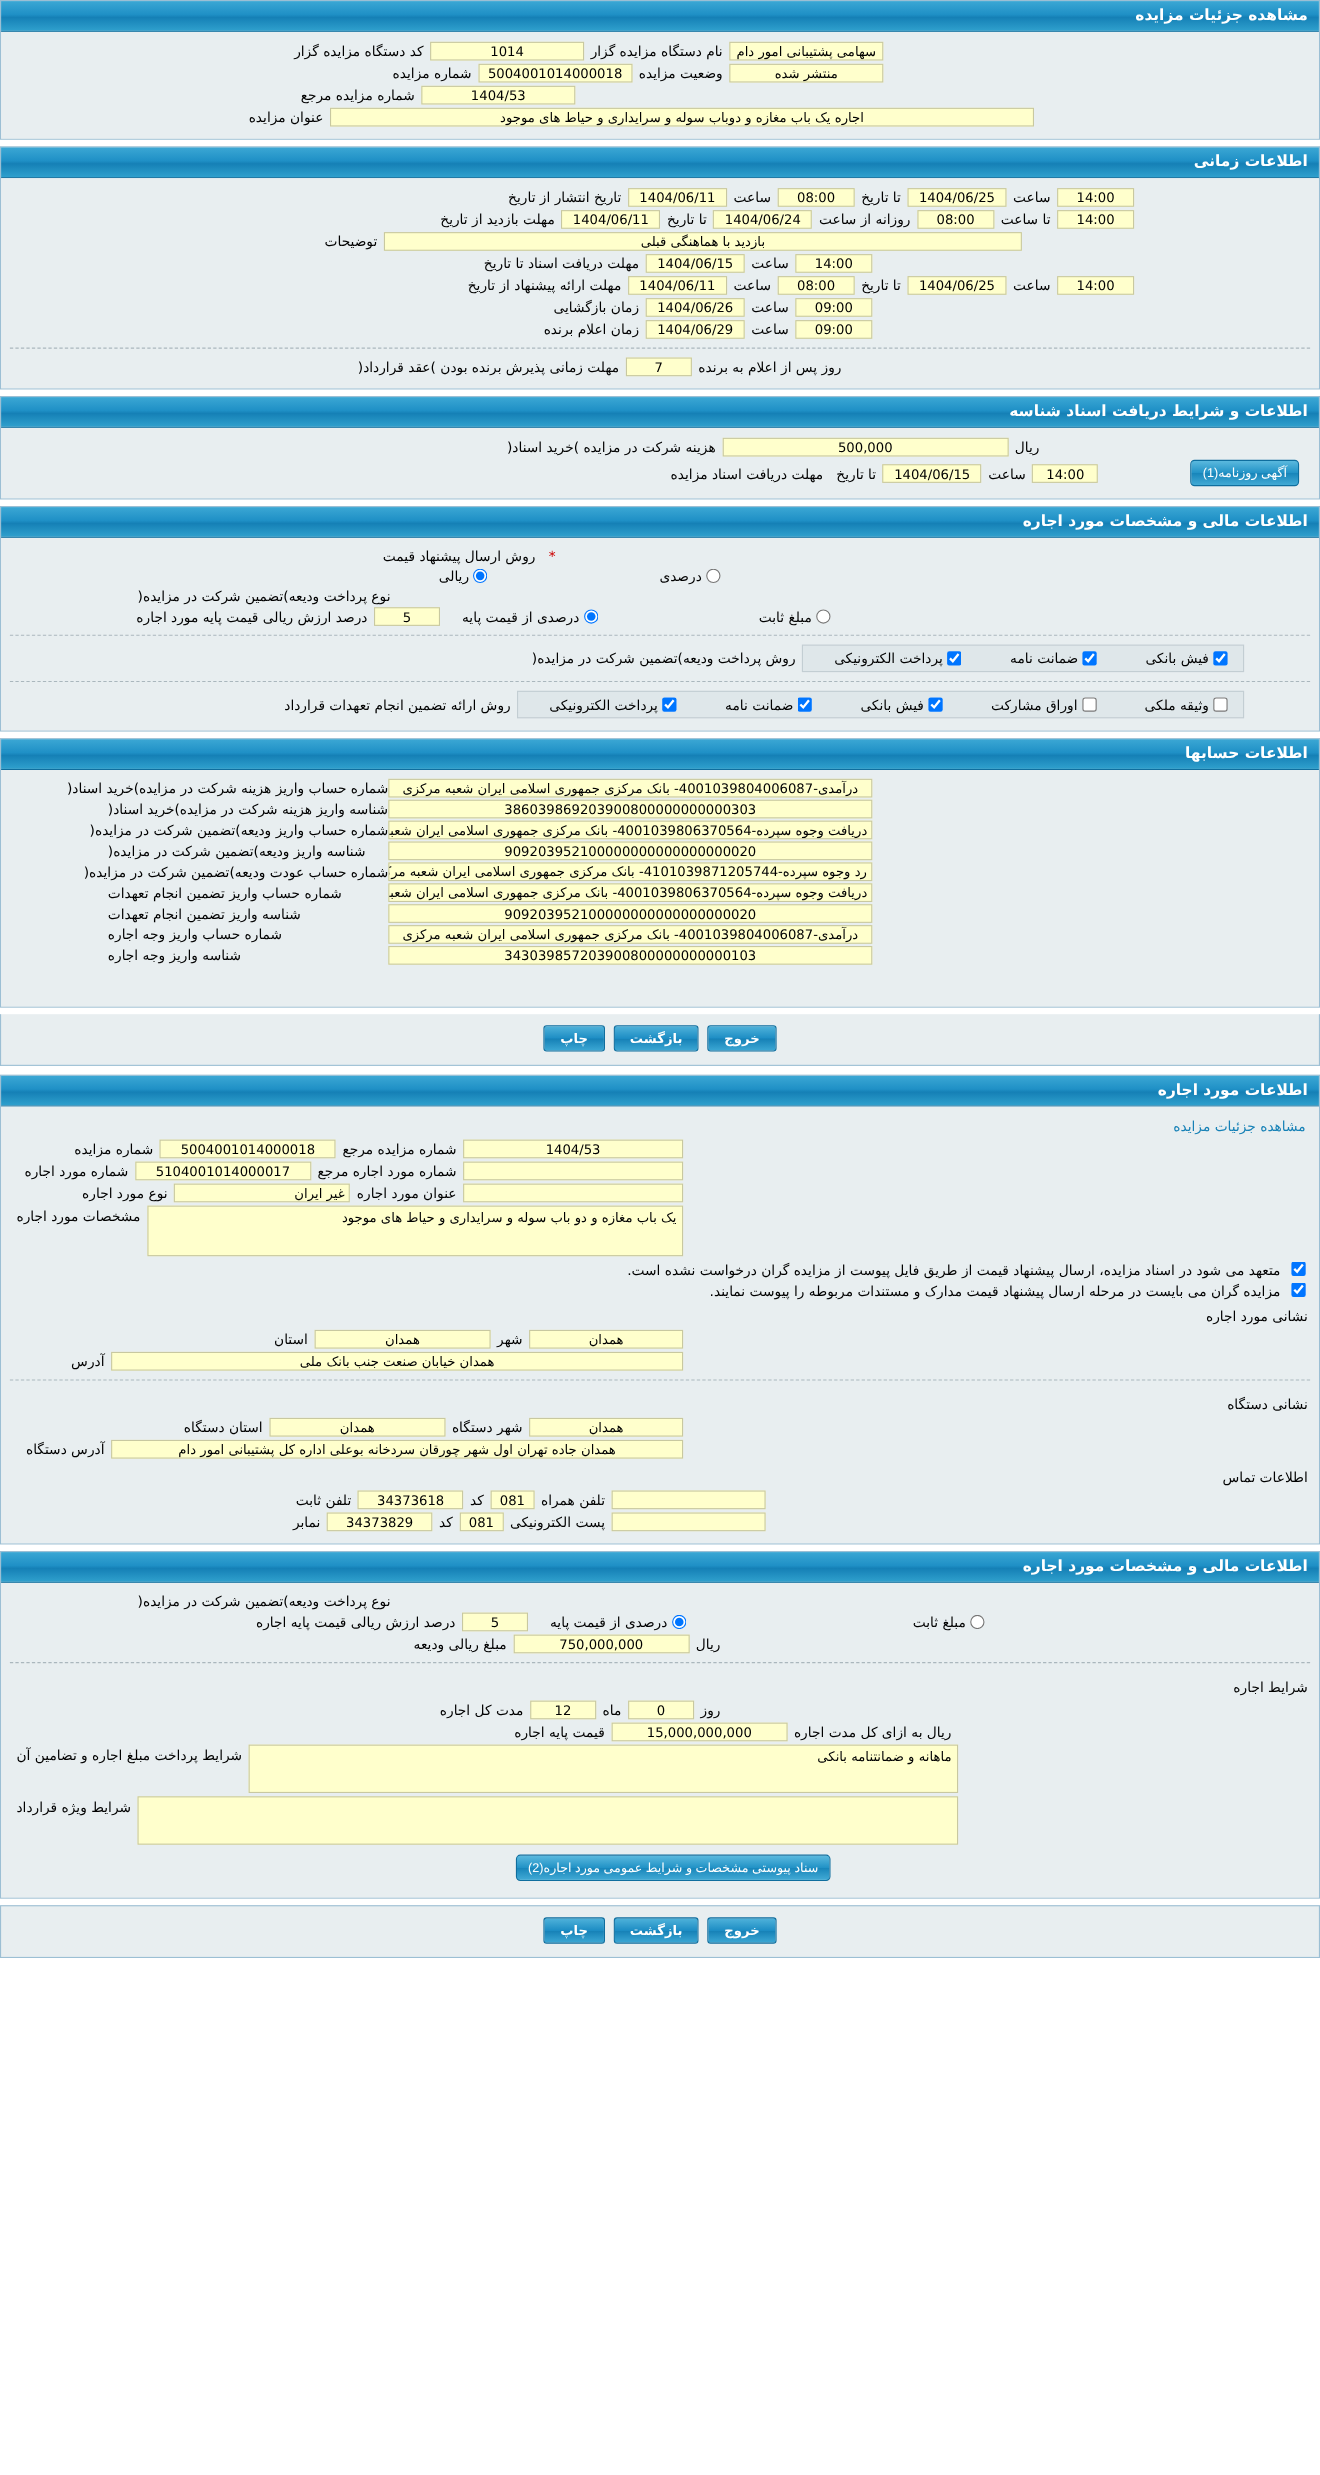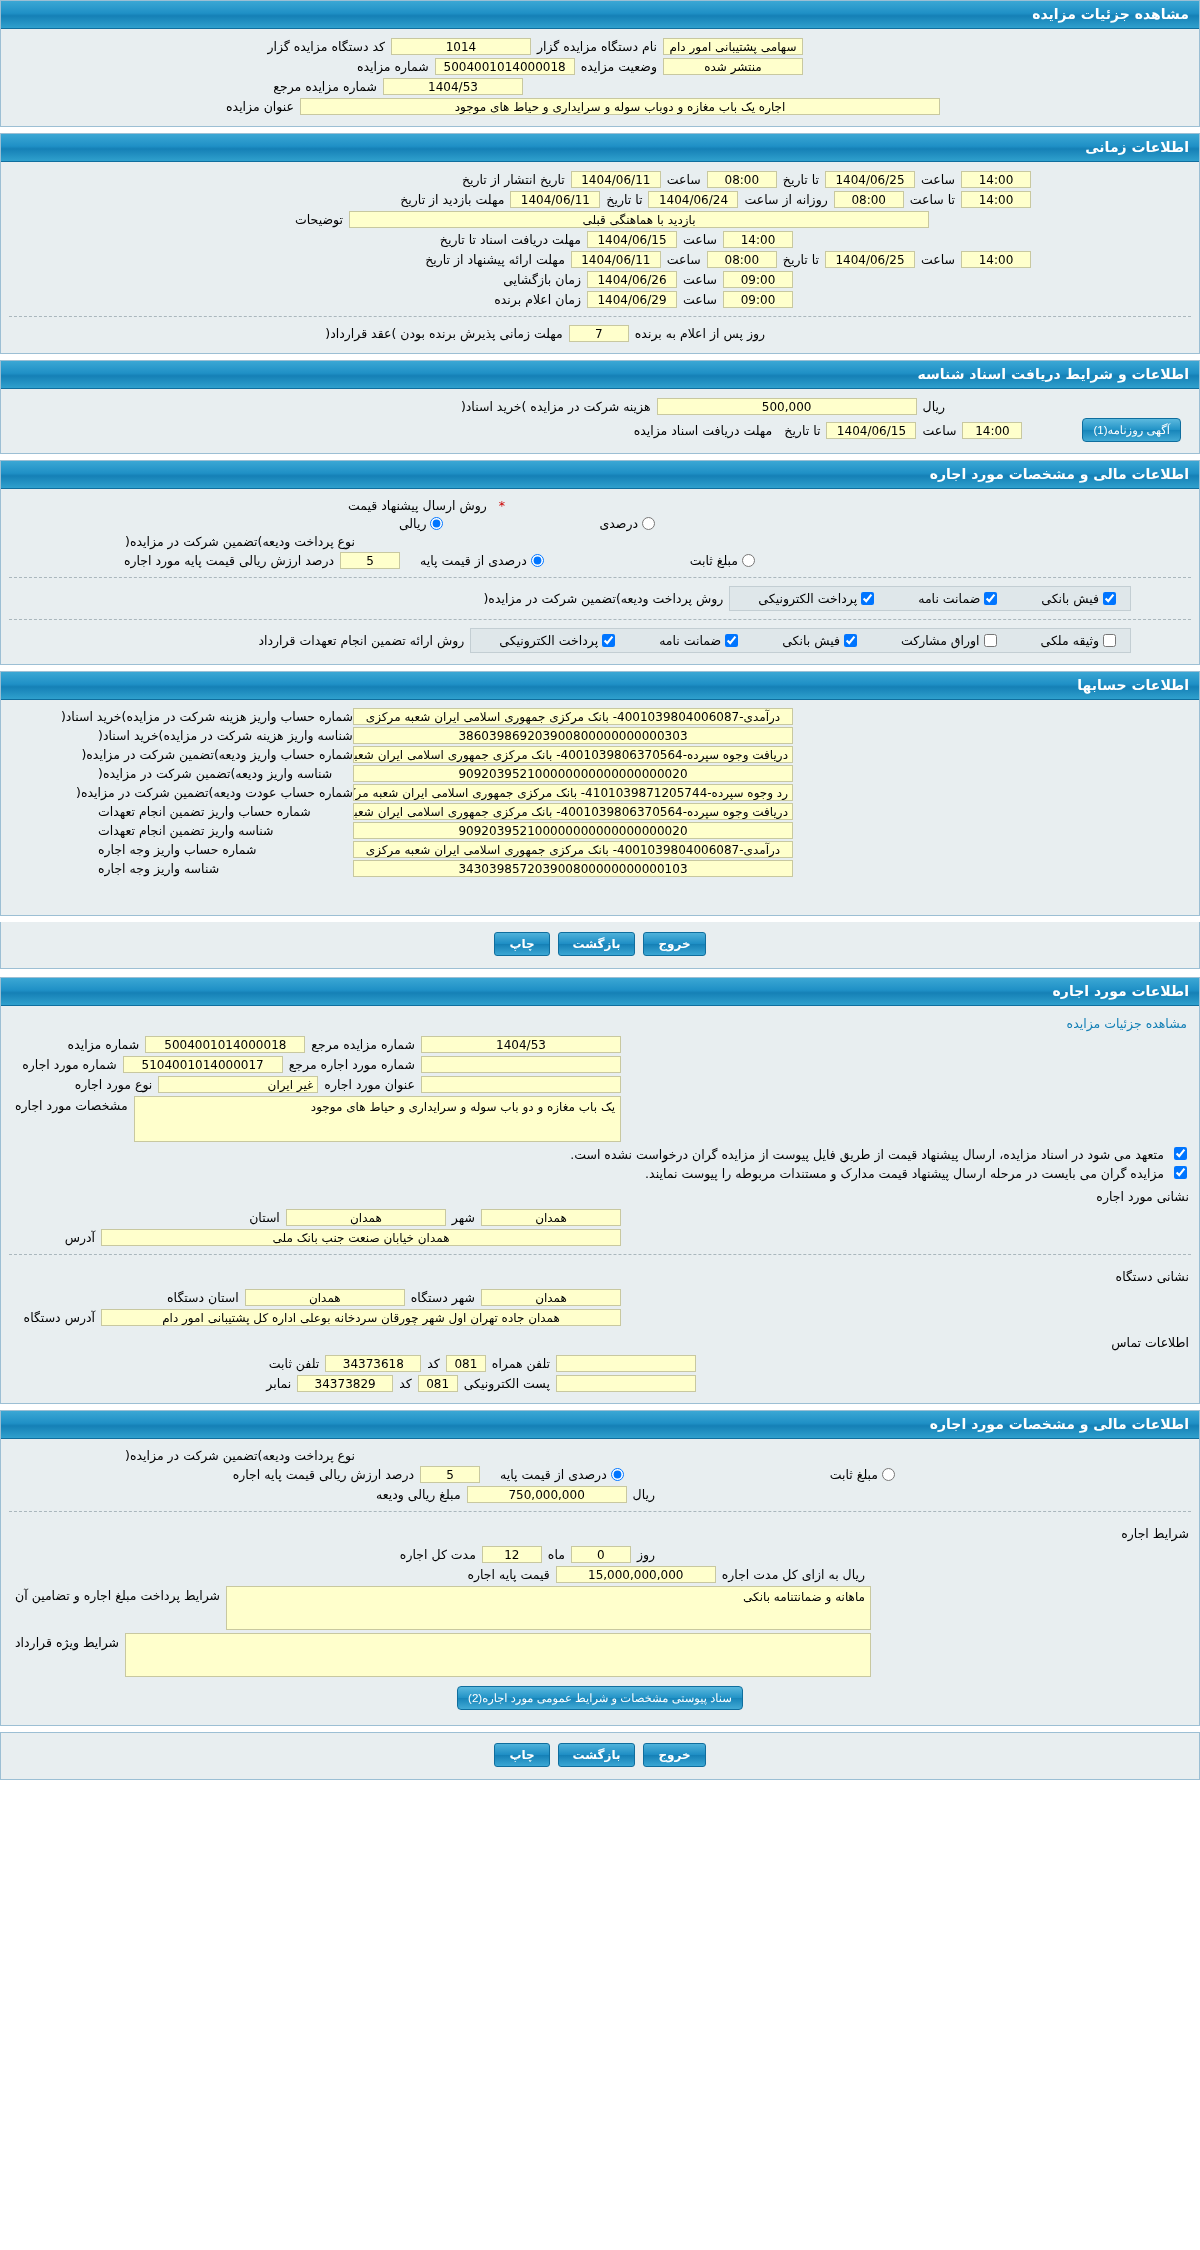--- a/index.html
+++ b/index.html
@@ -82,21 +82,21 @@
     padding:4px 8px;
     display:flex;
     align-items:center;
     justify-content:flex-start;
     gap:18px;
     flex:0 0 auto;
   }
   .pillbtn{
     background:linear-gradient(to bottom,#5bb9de 0%,#2192c6 50%,#1785ba 51%,#42aad5 100%);
     border:1px solid #0f6e9e;
-    color:#fff;font-size:11.5px;padding:4px 10px;border-radius:4px;cursor:pointer;
+    color:#fff;font-size:11.5px;padding:4px 10px;border-radius:4px;cursor:pointer;margin-left:24px;
   }
   .spacer{flex:0 0 auto;}
   .note{font-size:12.5px;text-align:right;padding:2px 0;display:flex;align-items:flex-start;gap:6px;}
   .acct-row{display:flex;align-items:center;margin:2px 0;}
   .acct-lbl{width:255px;text-align:left;padding-left:6px;font-size:12.5px;white-space:nowrap;}
   .ta{
     background:#ffffcc;border:1px solid #c8c8a0;font-size:12px;
     padding:3px 5px;text-align:right;box-sizing:border-box;color:#000;
     overflow:hidden;
   }

